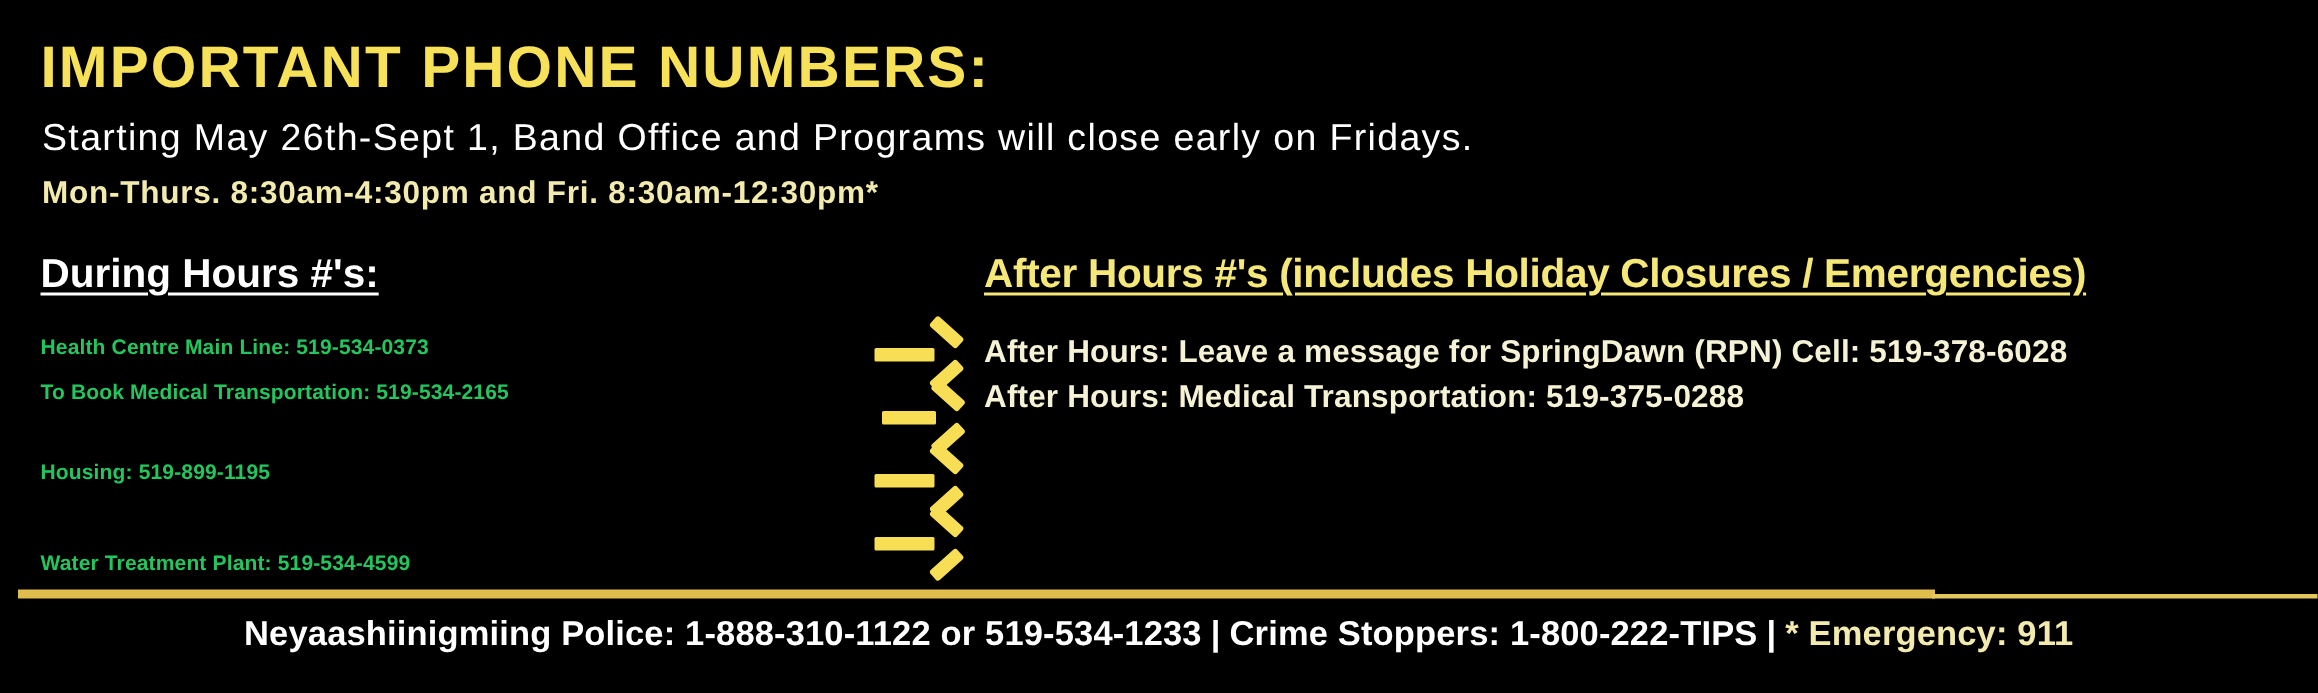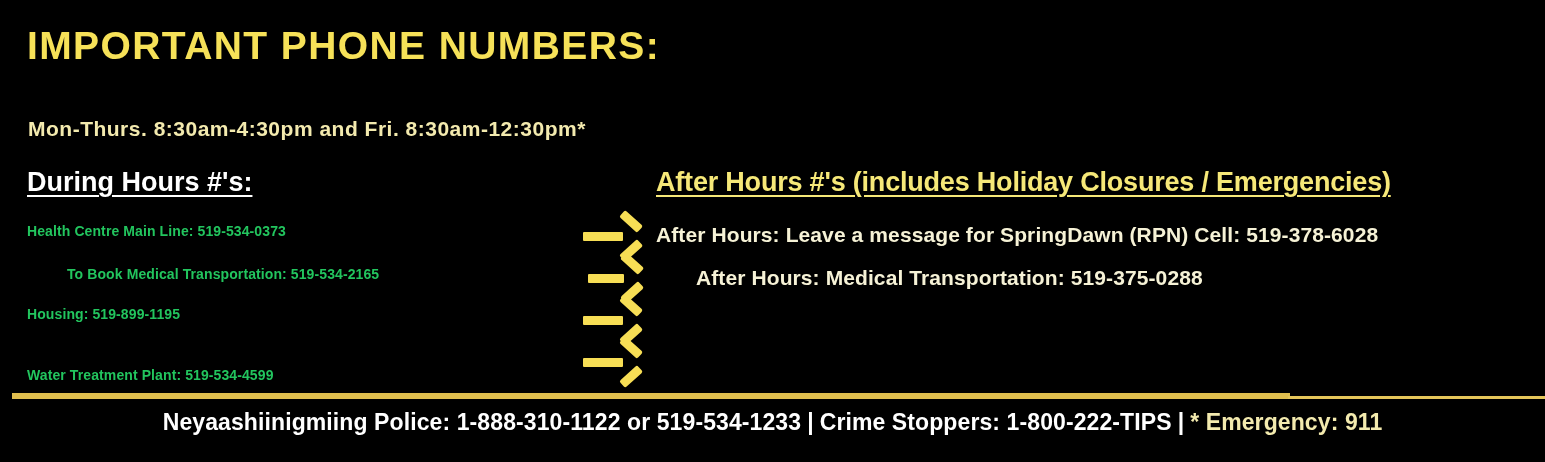--- a/index.html
+++ b/index.html
@@ -89,21 +89,21 @@
   .row-right {
     position: absolute;
     left: 656px;
     font-size: 21px;
     font-weight: bold;
     color: #F6F2D6;
     white-space: nowrap;
     letter-spacing: 0.1px;
   }
   .r1 { top: 223px; }
-  .r2 { top: 266px; margin-left: 40px; }
+  .r2 { top: 253px; }
   .r3 { top: 306px; }
   .r4 { top: 367px; }
 
   
   .arrow {
     position: absolute;
     height: 30px;
   }
   .arrow .shaft {
     position: absolute;
@@ -194,20 +194,21 @@
   .footer .emergency {
     color: #F3EAAE;
   }
 </style>
 </head>
 <body>
 
 <div id="poster">
 
   <div class="title">IMPORTANT PHONE NUMBERS:</div>
+  <div class="subline-1">Starting May 26th-Sept 1, Band Office and Programs will close early on Fridays.</div>
   <div class="subline-2">Mon-Thurs. 8:30am-4:30pm and Fri. 8:30am-12:30pm*</div>
 
   <div class="col-head left">During Hours #'s:</div>
   <div class="col-head right">After Hours #'s (includes Holiday Closures / Emergencies)</div>
 
   <div class="row-left r1">Health Centre Main Line: 519-534-0373</div>
   <div class="row-left r2">To Book Medical Transportation: 519-534-2165</div>
   <div class="row-left r3">Housing: 519-899-1195</div>
   <div class="row-left r4">Water Treatment Plant: 519-534-4599</div>
 

